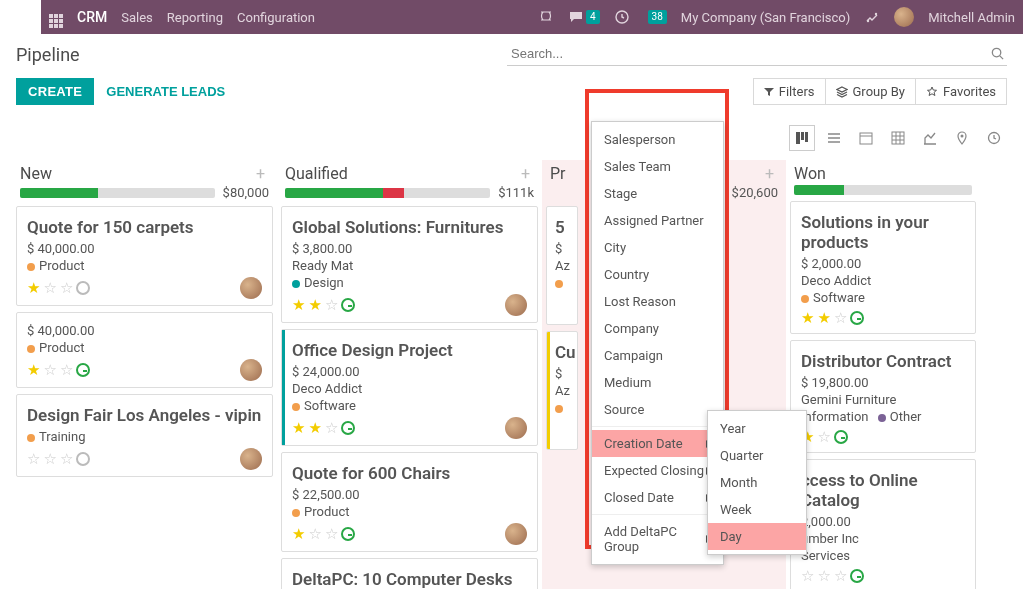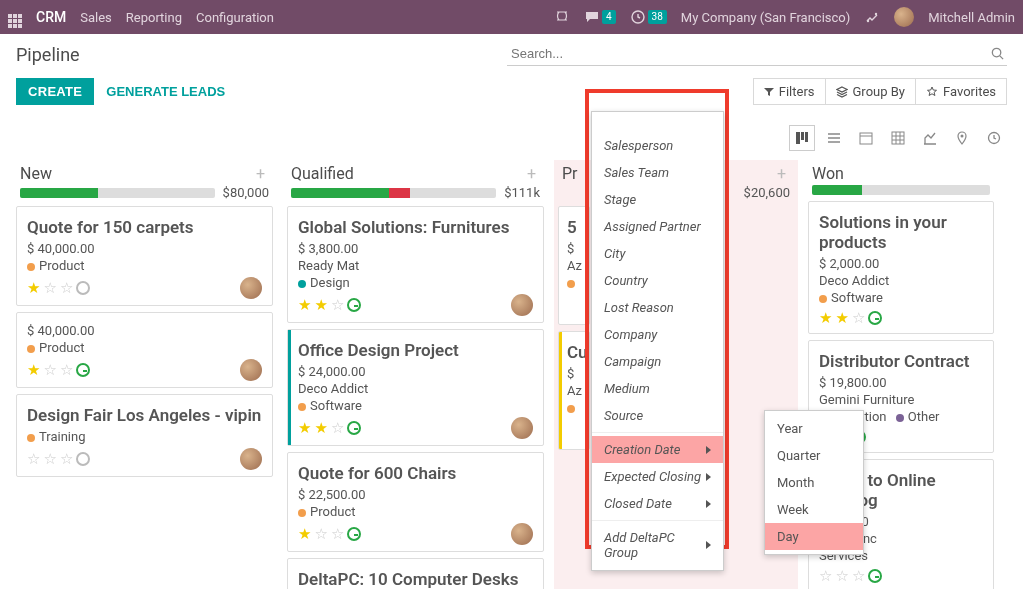--- a/index.html
+++ b/index.html
@@ -1,18 +1,18 @@
 <!DOCTYPE html>
 <html><head>
 <meta charset="utf-8">
 <style>
   * { box-sizing: border-box; margin: 0; padding: 0; }
   body { font-family: -apple-system, BlinkMacSystemFont, "Segoe UI", Roboto, Arial, sans-serif; font-size: 13px; color: #4c4c4c; background: #fff; width: 1023px; height: 589px; overflow: hidden; position: relative; }
   
-  .topbar { height: 34px; background: #714b67; color: #e1d4dd; display: flex; align-items: center; padding: 0 8px; }
+  .topbar { height: 34px; background: #714b67; color: #e1d4dd; display: flex; align-items: center; padding: 0 8px; margin-left: 41px; }
   .topbar .left, .topbar .right { display: flex; align-items: center; gap: 14px; }
   .topbar .left { gap: 14px; }
   .topbar .right { margin-left: auto; gap: 14px; font-size: 13px; }
   .topbar .brand { font-weight: 500; font-size: 14px; color: #fff; display: flex; align-items: center; gap: 6px; }
   .topbar .nav-item { font-size: 13px; color: #e1d4dd; cursor: pointer; }
   .apps-icon { width: 14px; height: 14px; display: inline-grid; grid-template-columns: repeat(3,4px); grid-template-rows: repeat(3,4px); gap: 1px; }
   .apps-icon span { background:#e1d4dd; }
   .badge { background:#00a09d; color:#fff; font-size:10px; border-radius:2px; padding:0 4px; line-height:14px; margin-left:2px;}
   .avatar { width:20px; height:20px; border-radius:50%; background: radial-gradient(circle at 35% 35%, #d9b38c, #9c6b4e);}
   .ico { display:inline-block; vertical-align:middle;}
@@ -29,28 +29,28 @@
   .filters-bar { margin-left:auto; display:flex; flex-direction:column; align-items:flex-end; gap:20px;}
   .filter-btns { display:flex; gap:0;}
   .filter-btn { background:#fff; border:1px solid #d9d9d9; padding:5px 10px; font-size:13px; color:#4c4c4c; display:flex; align-items:center; gap:5px; margin-left:-1px;}
   .view-switcher { display:flex; gap:6px; align-items:center; color:#888;}
   .view-btn { width:26px; height:26px; display:flex; align-items:center; justify-content:center; border:1px solid transparent; color:#8f8f8f;}
   .view-btn.active { border:1px solid #ccc; color:#555;}
   
   .red-box { position:absolute; left:585px; top:89px; width:144px; height:460px; border:4px solid #ef3b2c; z-index:40; pointer-events:none;}
   
   .dropdown { position:absolute; background:#fff; border:1px solid #ccc; box-shadow:0 2px 6px rgba(0,0,0,0.2); z-index:50; }
-  .dd-groupby { left:591px; top:111px; width:133px; padding-top:20px; padding-bottom:4px;font-style:italic;}
+  .dd-groupby { left:591px; top:121px; width:133px; padding-top:4px; padding-bottom:4px;}
   .dd-item { padding:6px 12px; color:#555; display:flex; align-items:center; justify-content:space-between; font-size:13px;}
   .dd-item.hover { background:#fca5a5;}
   .dd-sep { height:1px; background:#eee; margin:3px 0;}
   .caret-r { width:0; height:0; border-top:4px solid transparent; border-bottom:4px solid transparent; border-left:5px solid #555;}
-  .dd-date { left:764px; top:410px; width:100px; padding:4px 0;}
-  
-  .board { position:absolute; top:160px; left:0; right:0; bottom:0; display:flex; padding:0 12px; gap:6px;}
+  .dd-date { left:707px; top:410px; width:100px; padding:4px 0;}
+  
+  .board { position:absolute; top:160px; left:0; right:0; bottom:0; display:flex; padding:0 12px; gap:0;}
   .col { flex:0 0 265px; padding:0 4px;}
   .col-head { display:flex; align-items:center; padding:4px 8px 2px 4px;}
   .col-title { font-size:16px; color:#4c4c4c;}
   .plus { margin-left:auto; color:#bbb; font-size:16px; line-height:14px;}
   .progress-row { display:flex; align-items:center; gap:8px; padding:0 4px 6px 4px;}
   .progress { flex:1; height:10px; background:#ddd; border-radius:2px; overflow:hidden; display:flex;}
   .seg-green{background:#28a745;}
   .seg-red{background:#dc3545;}
   .col-total { color:#555; font-size:13px;}
   .card { background:#fff; border:1px solid #ddd; border-radius:2px; padding:10px 10px 6px 10px; margin-bottom:6px; position:relative;}
@@ -101,21 +101,21 @@
       <svg width="16" height="16" viewBox="0 0 16 16" fill="none">
           <path d="M3 3c3 0 7 0 10 0M5 3c-2 2-2 6 0 8M11 3c2 2 2 6 0 8M3 11h10" stroke="#e1d4dd" stroke-width="1.2"></path>
         </svg>
     </span>
     <span class="ico" style="display:flex;align-items:center;">
       <svg width="16" height="16" viewBox="0 0 16 16">
           <path d="M2 3h12v7H6l-3 3V10H2z" fill="#e1d4dd"></path>
         </svg>
       <span class="badge">4</span>
     </span>
-    <span class="ico" style="display:flex;align-items:center;">
+    <span class="ico" style="display:flex;align-items:center;gap:16px;">
       <svg width="16" height="16" viewBox="0 0 16 16">
           <circle cx="8" cy="8" r="6" fill="none" stroke="#e1d4dd" stroke-width="1.4"></circle>
           <path d="M8 5v3l2 1" stroke="#e1d4dd" stroke-width="1.4" fill="none"></path>
         </svg>
       <span class="badge">38</span>
     </span>
     <span>My Company (San Francisco)</span>
     <span class="ico">
       <svg width="16" height="16" viewBox="0 0 16 16">
           <path d="M3 12l3-3 2 2 5-5" stroke="#e1d4dd" stroke-width="1.4" fill="none"></path>

